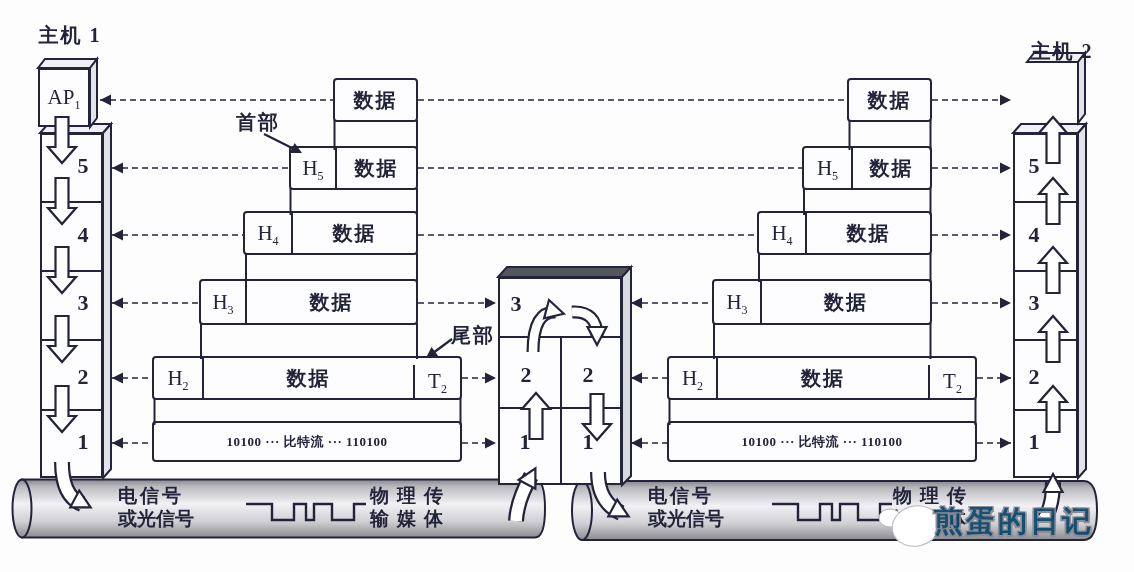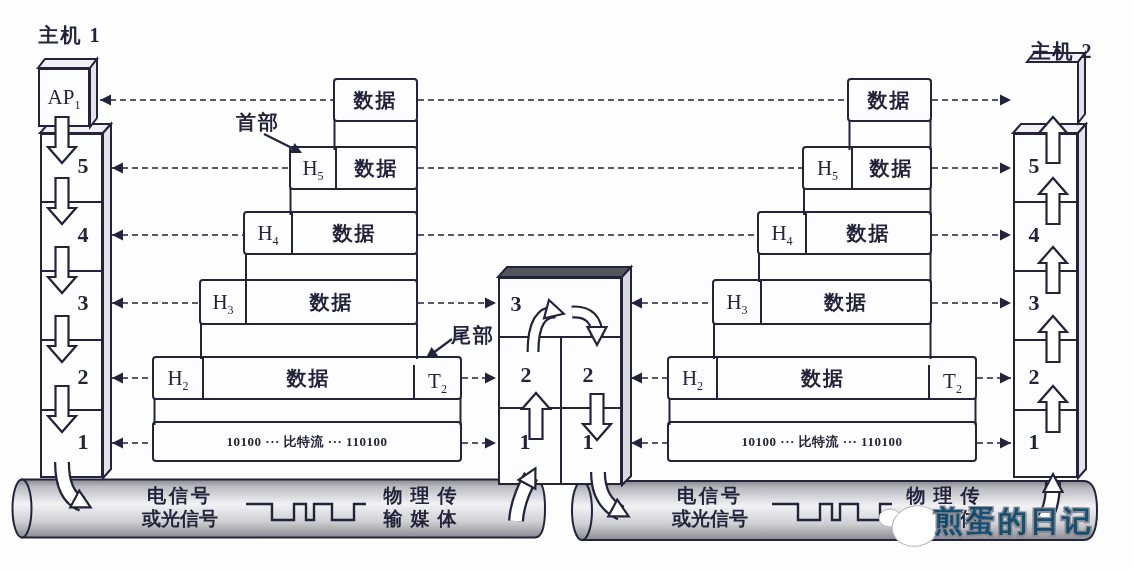--- a/index.html
+++ b/index.html
@@ -18,21 +18,21 @@
   .zh{font-weight:700;letter-spacing:2px;font-size:20px;}
   .latin{font-size:21px;}
   sub{font-size:12px;line-height:0;}
   .stack{position:absolute;z-index:1;background:#fdfdff;border:2.5px solid var(--ink);box-sizing:border-box;}
   .hdiv{position:absolute;left:-1px;right:-1px;height:2px;background:var(--ink);}
   .vdiv{position:absolute;width:2px;background:var(--ink);}
   .lbl{position:absolute;z-index:2;text-align:center;}
   .t-zh{font-weight:700;font-size:20px;letter-spacing:2px;}
   .num{font-weight:700;font-size:22px;}
   .bits{font-weight:700;font-size:13px;letter-spacing:.5px;white-space:nowrap;}
-  .cyl-lbl{position:absolute;z-index:2;text-align:center;font-weight:700;font-size:19px;line-height:23px;}
+  .cyl-lbl{position:absolute;z-index:2;text-align:left;font-weight:700;font-size:19px;line-height:23px;}
   .ls8{letter-spacing:8px;}
   .ls3{letter-spacing:3px;}
   .wm{position:absolute;z-index:4;font-weight:700;font-size:29px;letter-spacing:3px;color:#0c4a6e;opacity:.95;
       text-shadow:-1.5px -1.5px 0 #8a8a93,1.5px 1.5px 0 #8a8a93,-1.5px 1.5px 0 #8a8a93,1.5px -1.5px 0 #8a8a93;}
   
   .dl{stroke:#23233a;stroke-width:1.6;stroke-dasharray:6 4;fill:none;}
   .vc{stroke:#23233a;stroke-width:2;fill:none;}
   .sa{fill:#23233a;}
   .ha{fill:#fff;stroke:#23233a;stroke-width:2.2;}
   .tubeo{fill:none;stroke:#23233a;stroke-width:16;}

